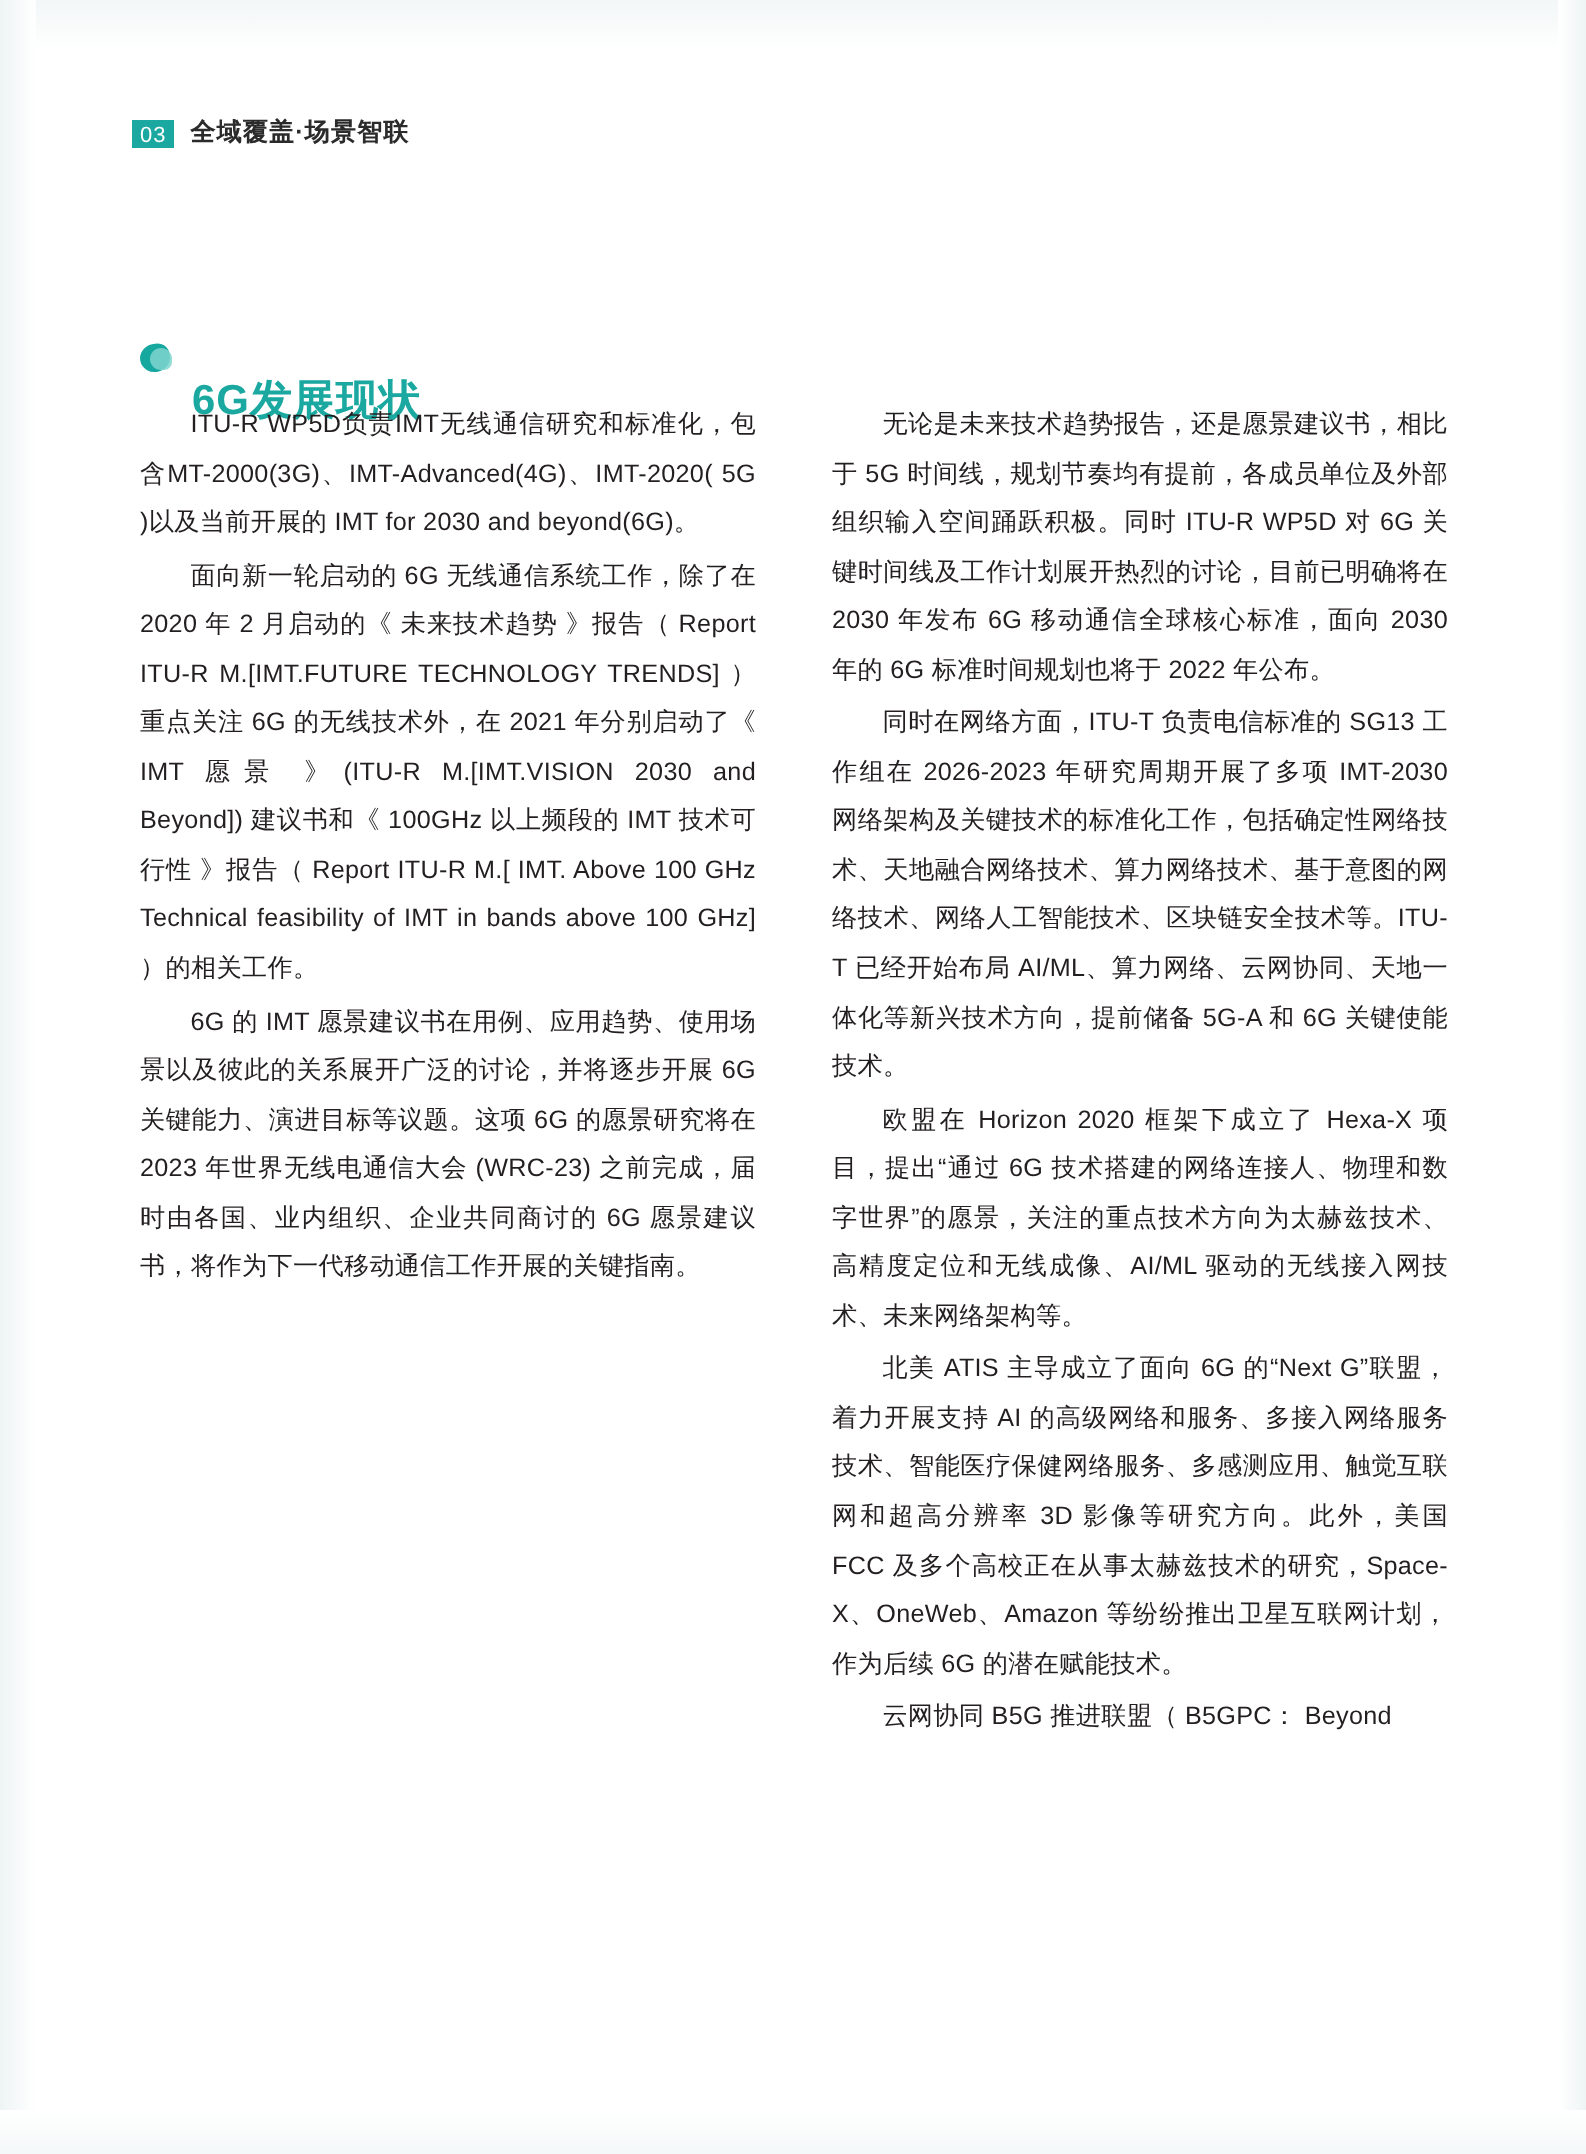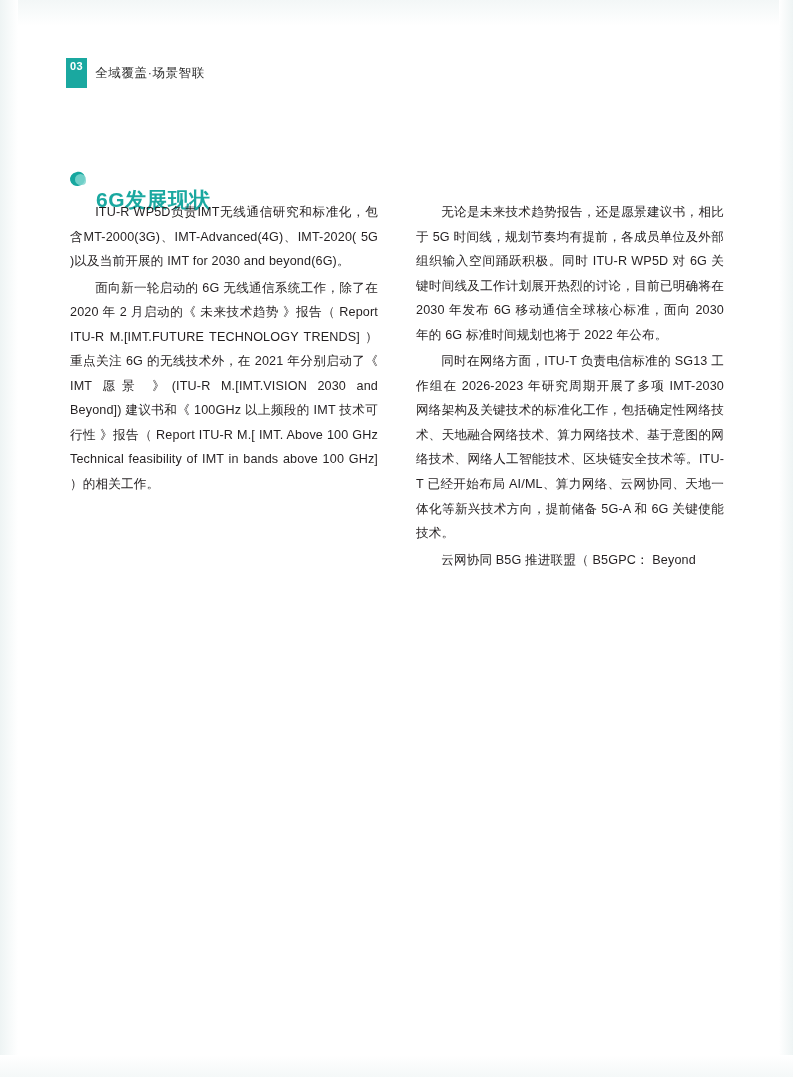--- a/index.html
+++ b/index.html
@@ -49,28 +49,28 @@
     left: 66px;
     display: flex;
     align-items: center;
     gap: 8px;
   }
   .chapter-badge {
     background: #1aa8a0;
     color: #ffffff;
     font-size: 11px;
     line-height: 1;
-    padding: 3px 4px 16px 4px;
+    padding: 3px 4px 0 4px;
     letter-spacing: 0.5px;
-    font-weight: 700;
+    font-weight: 400;
   }
   .chapter-title {
     font-size: 12.5px;
     color: #2b2b2b;
-    font-weight: 400;
+    font-weight: 700;
     letter-spacing: 0.6px;
   }
 
   
   .section-heading {
     position: absolute;
     top: 142px;
     left: 70px;
     display: flex;
     align-items: center;
@@ -150,19 +150,22 @@
     <span class="leaf-a"></span>
     <span class="leaf-b"></span>
   </span>
   <span class="section-title">6G发展现状</span>
 </div>
 
 <div class="columns">
   <div class="col">
     <p>ITU-R WP5D负责IMT无线通信研究和标准化，包含MT-2000(3G)、IMT-Advanced(4G)、IMT-2020( 5G )以及当前开展的 IMT for 2030 and beyond(6G)。</p>
     <p>面向新一轮启动的 6G 无线通信系统工作，除了在 2020 年 2 月启动的《 未来技术趋势 》报告（ Report ITU-R M.[IMT.FUTURE TECHNOLOGY TRENDS] ）重点关注 6G 的无线技术外，在 2021 年分别启动了《 IMT 愿景 》(ITU-R M.[IMT.VISION 2030 and Beyond]) 建议书和《 100GHz 以上频段的 IMT 技术可行性 》报告（ Report ITU-R M.[ IMT. Above 100 GHz Technical feasibility of IMT in bands above 100 GHz] ）的相关工作。</p>
+    <p>6G 的 IMT 愿景建议书在用例、应用趋势、使用场景以及彼此的关系展开广泛的讨论，并将逐步开展 6G 关键能力、演进目标等议题。这项 6G 的愿景研究将在 2023 年世界无线电通信大会 (WRC-23) 之前完成，届时由各国、业内组织、企业共同商讨的 6G 愿景建议书，将作为下一代移动通信工作开展的关键指南。</p>
   </div>
   <div class="col">
     <p>无论是未来技术趋势报告，还是愿景建议书，相比于 5G 时间线，规划节奏均有提前，各成员单位及外部组织输入空间踊跃积极。同时 ITU-R WP5D 对 6G 关键时间线及工作计划展开热烈的讨论，目前已明确将在 2030 年发布 6G 移动通信全球核心标准，面向 2030 年的 6G 标准时间规划也将于 2022 年公布。</p>
     <p>同时在网络方面，ITU-T 负责电信标准的 SG13 工作组在 2026-2023 年研究周期开展了多项 IMT-2030 网络架构及关键技术的标准化工作，包括确定性网络技术、天地融合网络技术、算力网络技术、基于意图的网络技术、网络人工智能技术、区块链安全技术等。ITU-T 已经开始布局 AI/ML、算力网络、云网协同、天地一体化等新兴技术方向，提前储备 5G-A 和 6G 关键使能技术。</p>
+    <p>欧盟在 Horizon 2020 框架下成立了 Hexa-X 项目，提出“通过 6G 技术搭建的网络连接人、物理和数字世界”的愿景，关注的重点技术方向为太赫兹技术、高精度定位和无线成像、AI/ML 驱动的无线接入网技术、未来网络架构等。</p>
+    <p>北美 ATIS 主导成立了面向 6G 的“Next G”联盟，着力开展支持 AI 的高级网络和服务、多接入网络服务技术、智能医疗保健网络服务、多感测应用、触觉互联网和超高分辨率 3D 影像等研究方向。此外，美国 FCC 及多个高校正在从事太赫兹技术的研究，Space-X、OneWeb、Amazon 等纷纷推出卫星互联网计划，作为后续 6G 的潜在赋能技术。</p>
     <p>云网协同 B5G 推进联盟（ B5GPC： Beyond</p>
   </div>
 </div>
 
 </body></html>

